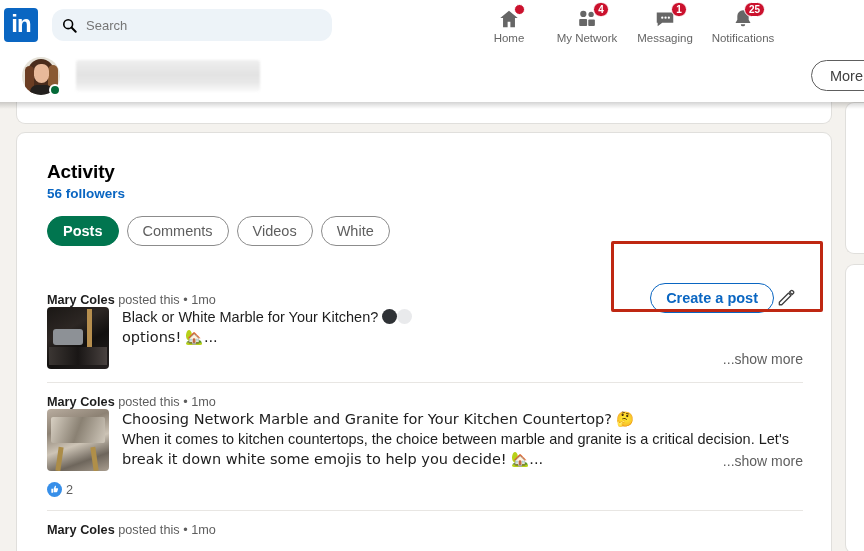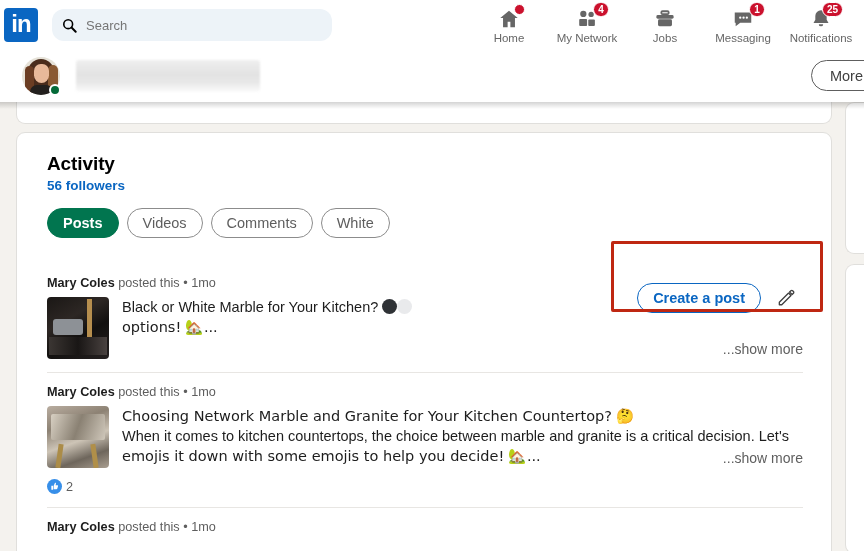--- a/index.html
+++ b/index.html
@@ -108,55 +108,55 @@
     position: absolute; top: 0px; left: 845px; width: 40px; height: 152px;
     background: #fff; border: 1px solid #e0dfdc; border-radius: 9px 0 0 9px;
     border-right: 0;
   }
   .side-card-b {
     position: absolute; top: 162px; left: 845px; width: 40px; height: 290px;
     background: #fff; border: 1px solid #e0dfdc; border-radius: 9px 0 0 9px;
     border-right: 0;
   }
 
-  .act-head { padding: 20px 0 0 30px; position: relative; }
+  .act-head { padding: 28px 0 0 30px; position: relative; }
   .act-title { font-size: 19px; font-weight: bold; color: #000000; letter-spacing: -0.1px; }
   .act-followers { font-size: 13.5px; font-weight: bold; color: #0a66c2; margin-top: 3px; cursor: pointer; }
 
   .pills { display: flex; gap: 8px; margin-top: 15px; }
   .pill {
     height: 30px; padding: 0 15px; border-radius: 15px; font-size: 14.5px;
     display: flex; align-items: center; cursor: pointer;
     border: 1px solid #8c8c8c; color: #5e5e5e; background: #fff;
     font-family: "Liberation Sans", sans-serif;
   }
   .pill.active { background: #01754f; border-color: #01754f; color: #ffffff; font-weight: 600; }
 
   
   .hl-box {
     position: absolute; left: 611px; top: 139px; width: 212px; height: 71px;
     border: 3px solid #bf2712; border-radius: 2px; z-index: 20; pointer-events: none;
   }
   .create-row {
-    position: absolute; right: 34px; top: 150px; display: flex; align-items: center; gap: 14px;
+    position: absolute; right: 34px; top: 150px; display: flex; align-items: center; gap: 1px;
   }
   .create-btn {
     height: 30px; padding: 0 15px; border-radius: 16px; background: #fff;
     border: 1.5px solid #0a66c2; color: #0a66c2; font-size: 14.5px; font-weight: bold;
     display: flex; align-items: center; cursor: pointer;
     font-family: "Liberation Sans", sans-serif;
   }
   .pencil-btn { width: 22px; height: 22px; cursor: pointer; display: flex; align-items: center; justify-content: center; }
 
   
-  .posts { position: absolute; top: 137px; left: 0; width: 816px; }
+  .posts { position: absolute; top: 154px; left: 0; width: 816px; }
   .post { position: relative; padding: 0 30px; }
   .post-meta { font-size: 12.7px; color: #5e5e5e; padding-top: 6px; }
   .post-meta b { color: #1d1d1d; font-weight: bold; }
-  .post-body { display: flex; margin-top: 7px; gap: 13px; }
+  .post-body { display: flex; gap: 13px; }
   .thumb { width: 62px; height: 62px; border-radius: 4px; flex: 0 0 auto; overflow: hidden; position: relative; }
   .thumb-dark { background: linear-gradient(150deg,#1a1715 0%,#2d2724 35%,#12100f 60%,#242020 100%); }
   .thumb-dark::before { content:""; position:absolute; left:40px; top:2px; width:5px; height:40px; background:#b68e4e; }
   .thumb-dark::after { content:""; position:absolute; left:6px; top:22px; width:30px; height:16px; border-radius:3px; background:#8d9196; }
   .thumb-dark i { position:absolute; left:2px; bottom:4px; width:58px; height:18px; background:linear-gradient(90deg,#3b3633,#191615,#494240); display:block; }
   .thumb-marble { background: linear-gradient(160deg,#b9ada0 0%,#8d8274 30%,#cdc4b6 55%,#6e665c 78%,#a99e90 100%); }
   .thumb-marble::before { content:""; position:absolute; left:4px; top:8px; width:54px; height:26px; background:linear-gradient(110deg,#d8d0c3,#8a8173,#cfc7ba); border-radius:2px; }
   .thumb-marble::after { content:""; position:absolute; left:10px; bottom:0px; width:5px; height:24px; background:#ab8c48; transform:rotate(8deg); }
   .thumb-marble i { position:absolute; right:12px; bottom:0px; width:5px; height:24px; background:#b08f49; transform:rotate(-8deg); display:block; }
 
@@ -206,30 +206,20 @@
             <circle cx="8" cy="6.5" r="3.4" fill="#666"></circle>
             <circle cx="16.5" cy="7" r="2.9" fill="#666"></circle>
             <rect x="3.5" y="12" width="8.6" height="7.6" rx="1" fill="#666"></rect>
             <rect x="13.4" y="12.6" width="7.2" height="7" rx="1" fill="#666"></rect>
           </svg>
           <span class="badge">4</span>
         </div>
         <div class="nav-label">My Network</div>
       </div>
 
-      <div class="nav-item">
-        <div class="nav-icon-box">
-          <svg width="24" height="22" viewBox="0 0 24 24">
-            <rect x="8" y="3.5" width="8" height="3.2" rx="1.3" fill="none" stroke="#666" stroke-width="2"></rect>
-            <rect x="2.6" y="7.6" width="18.8" height="4.2" rx="1.6" fill="#666"></rect>
-            <rect x="4.4" y="12.4" width="15.2" height="7.4" rx="1.6" fill="#666"></rect>
-          </svg>
-        </div>
-        <div class="nav-label">Jobs</div>
-      </div>
 
       <div class="nav-item">
         <div class="nav-icon-box">
           <svg width="24" height="22" viewBox="0 0 24 24">
             <path d="M3 5h18v11H9l-5 4v-4H3z" fill="#666"></path>
             <circle cx="9" cy="10.6" r="1.25" fill="#fff"></circle>
             <circle cx="12.6" cy="10.6" r="1.25" fill="#fff"></circle>
             <circle cx="16.2" cy="10.6" r="1.25" fill="#fff"></circle>
           </svg>
           <span class="badge">1</span>
@@ -274,22 +264,22 @@
     <div class="side-card-b"></div>
 
     <div class="activity-card">
 
       <div class="act-head">
         <div class="act-title">Activity</div>
         <div class="act-followers">56 followers</div>
 
         <div class="pills">
           <div class="pill active">Posts</div>
+          <div class="pill">Comments</div>
           <div class="pill">Videos</div>
-          <div class="pill">Comments</div>
           <div class="pill">White</div>
         </div>
       </div>
 
       <div class="create-row">
         <button class="create-btn">Create a post</button>
         <div class="pencil-btn">
           <svg width="20" height="20" viewBox="0 0 24 24">
             <path d="M4 17.2L15.1 6.1l2.9 2.9L6.9 20.1H4z" fill="none" stroke="#404040" stroke-width="1.6" stroke-linejoin="round"></path>
             <path d="M16.3 4.9l1.6-1.6a1.4 1.4 0 0 1 2 0l1 1a1.4 1.4 0 0 1 0 2l-1.6 1.6z" fill="none" stroke="#404040" stroke-width="1.6" stroke-linejoin="round"></path>
@@ -332,21 +322,21 @@
             <span>1mo</span>
           </div>
           <div class="post-body">
             <div class="thumb thumb-marble">
                 <i></i>
               </div>
             <div class="post-text">
               <div class="emoji">Choosing Network Marble and Granite for Your Kitchen Countertop? 🤔</div>
               <div>When it comes to kitchen countertops, the choice between marble and granite is a critical decision. Let's</div>
               <div class="line3">
-                <span class="emoji">emojis it down with some emojis to help you decide! 🏡...</span>
+                <span class="emoji">break it down white some emojis to help you decide! 🏡...</span>
                 <span class="show-more">...show more</span>
               </div>
             </div>
           </div>
           <div class="reactions">
             <svg class="react-ico" viewBox="0 0 18 18">
               <circle cx="9" cy="9" r="9" fill="#378fe9"></circle>
               <path d="M5.2 8.2h2.1V13H5.2zM8 8.1l1.5-3.3c.2-.5.9-.5 1.1 0l.2.5-.5 2.1h2.2c.6 0 1 .5.8 1.1l-1 3.2c-.1.4-.5.6-.9.6H8z" fill="#fff"></path>
             </svg>
             <span class="react-count">2</span>

